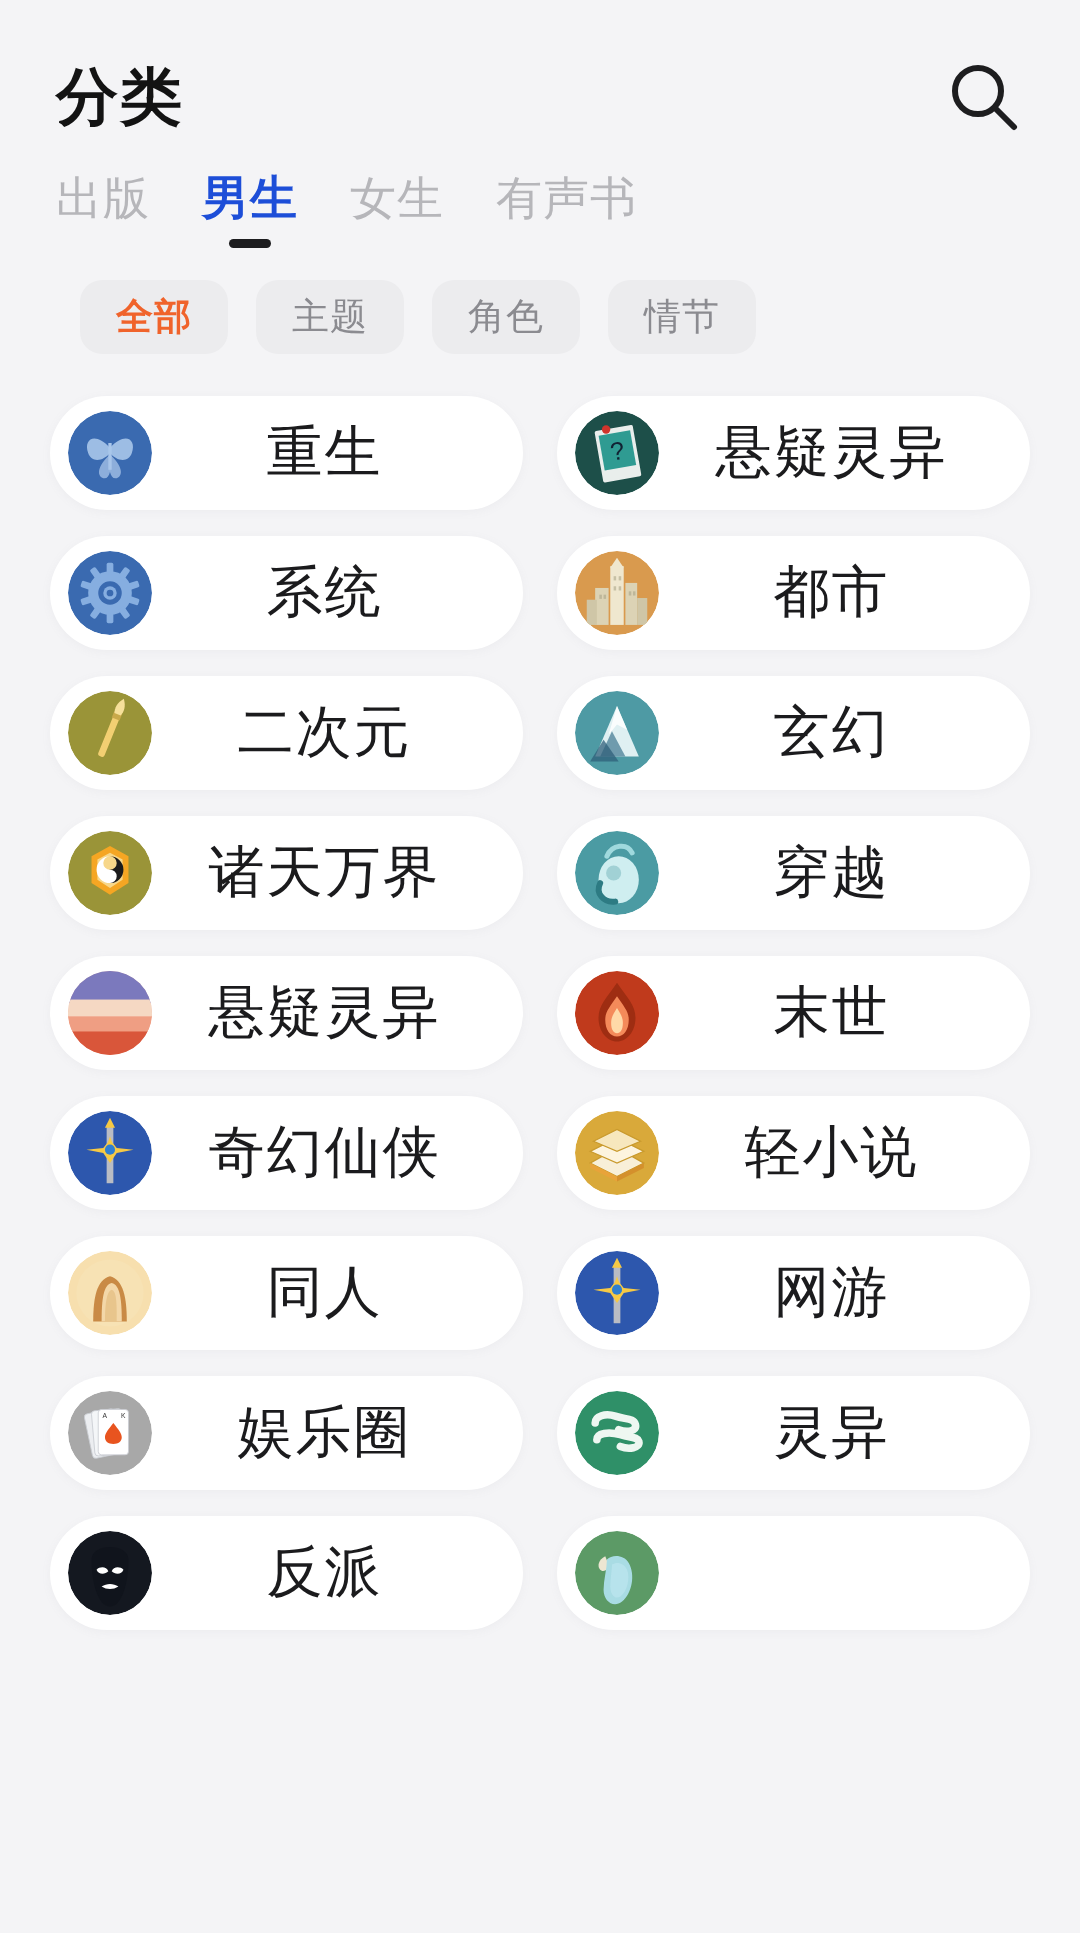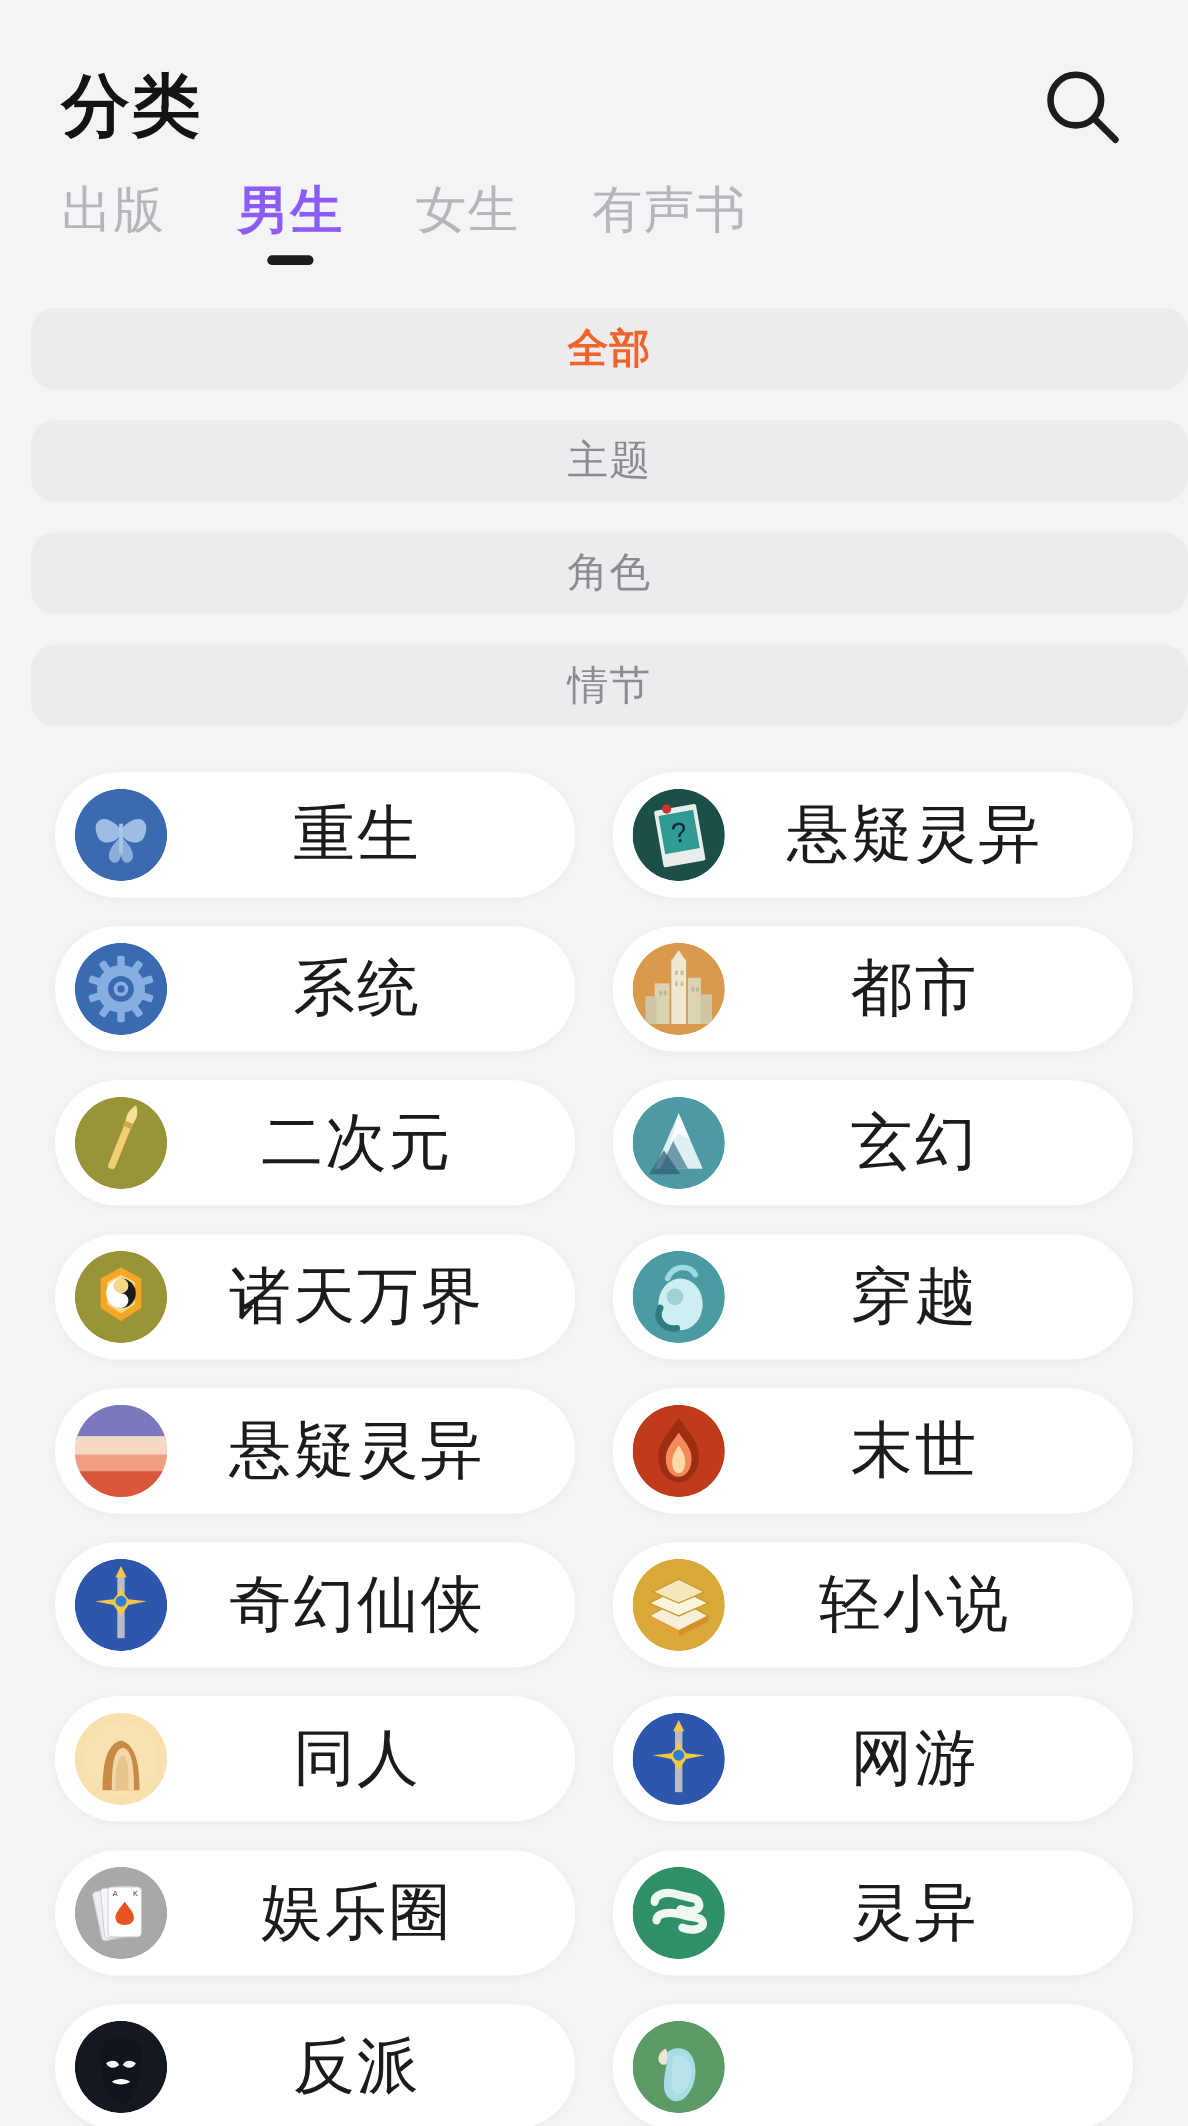--- a/index.html
+++ b/index.html
@@ -18,35 +18,35 @@
   }
   .page-title {
     font-size:62px; font-weight:700; color:#131313; letter-spacing:2px;
     line-height:1;
   }
   .search-btn { width:80px; height:80px; position:relative; cursor:pointer; }
   .search-btn svg { display:block; }
 
   
   .tabs {
-    display:flex; align-items:flex-start; gap:66px;
+    display:flex; align-items:flex-end; gap:52px;
     padding:18px 0 0 56px; height:110px;
   }
   .tab { position:relative; padding-bottom:22px; cursor:pointer; }
   .tab-label { font-size:46px; color:#b6b6ba; font-weight:400; letter-spacing:1px; }
-  .tab.active .tab-label { color:#8b5cf6; font-weight:700; font-size:47px; }
+  .tab.active .tab-label { color:#1d4ed8; font-weight:700; font-size:47px; }
   .tab-underline {
     position:absolute; bottom:4px; left:50%; transform:translateX(-50%);
     width:42px; height:9px; background:#1d1d1f; border-radius:5px;
     display:none;
   }
   .tab.active .tab-underline { display:block; }
 
   
-  .chips { display:flex; gap:28px; padding:28px 0 0 28px;flex-direction:column; }
+  .chips { display:flex; gap:28px; padding:28px 0 0 80px; }
   .chip {
     height:74px; min-width:148px; padding:0 30px;
     display:flex; align-items:center; justify-content:center;
     background:#ececee; border-radius:22px; cursor:pointer;
   }
   .chip-label { font-size:37px; color:#8b8b90; letter-spacing:1px; }
   .chip.active .chip-label { color:#f0632b; font-weight:700; }
 
   
   .grid {

